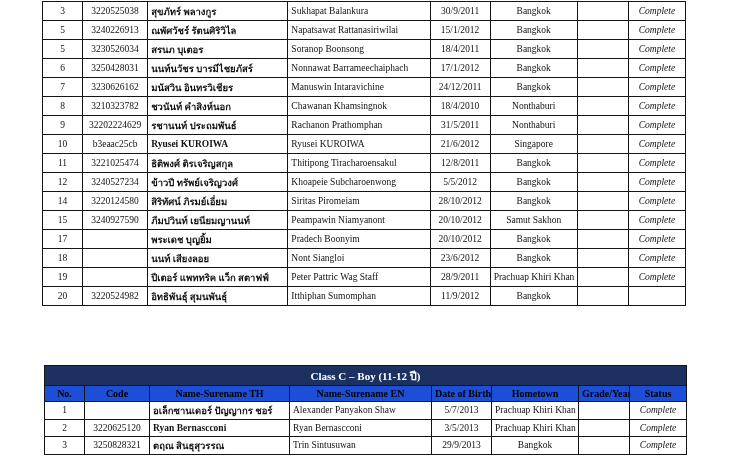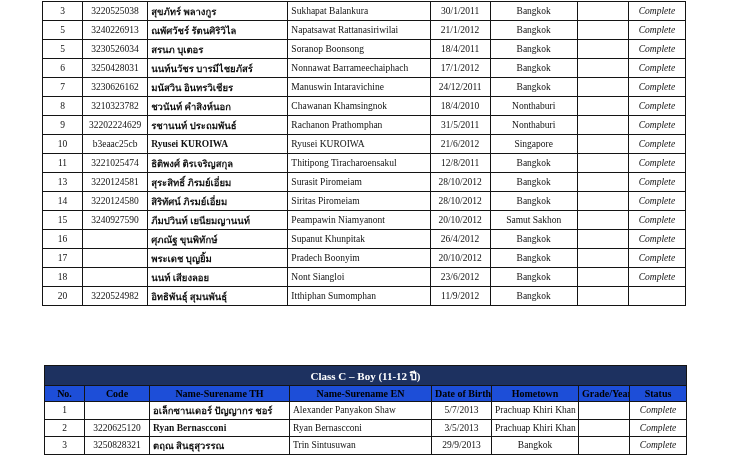--- a/index.html
+++ b/index.html
@@ -56,31 +56,31 @@
       <col style="width:87px">
       <col style="width:51px">
       <col style="width:57px">
   </colgroup>
   <tbody>
       <tr>
         <td class="col-no">3</td>
         <td class="col-code">3220525038</td>
         <td class="col-name_th">สุขภัทร์ พลางกูร</td>
         <td class="col-name_en">Sukhapat Balankura</td>
-        <td class="col-dob">30/1/2011</td>
+        <td class="col-dob">30/9/2011</td>
         <td class="col-hometown">Bangkok</td>
         <td class="col-grade"></td>
         <td class="col-status">Complete</td>
       </tr>
       <tr>
         <td class="col-no">5</td>
         <td class="col-code">3240226913</td>
         <td class="col-name_th">ณพัศวัชร์ รัตนศิริวิไล</td>
         <td class="col-name_en">Napatsawat Rattanasiriwilai</td>
-        <td class="col-dob">21/1/2012</td>
+        <td class="col-dob">15/1/2012</td>
         <td class="col-hometown">Bangkok</td>
         <td class="col-grade"></td>
         <td class="col-status">Complete</td>
       </tr>
       <tr>
         <td class="col-no">5</td>
         <td class="col-code">3230526034</td>
         <td class="col-name_th">สรนภ บุเตอร</td>
         <td class="col-name_en">Soranop Boonsong</td>
         <td class="col-dob">18/4/2011</td>
@@ -142,25 +142,25 @@
         <td class="col-no">11</td>
         <td class="col-code">3221025474</td>
         <td class="col-name_th">ธิติพงศ์ ติรเจริญสกุล</td>
         <td class="col-name_en">Thitipong Tiracharoensakul</td>
         <td class="col-dob">12/8/2011</td>
         <td class="col-hometown">Bangkok</td>
         <td class="col-grade"></td>
         <td class="col-status">Complete</td>
       </tr>
       <tr>
-        <td class="col-no">13</td>
-        <td class="col-code">3220124581</td>
-        <td class="col-name_th">สุระสิทธิ์ ภิรมย์เอี่ยม</td>
-        <td class="col-name_en">Surasit Piromeiam</td>
-        <td class="col-dob">28/10/2012</td>
+        <td class="col-no">12</td>
+        <td class="col-code">3240527234</td>
+        <td class="col-name_th">ข้าวปี ทรัพย์เจริญวงศ์</td>
+        <td class="col-name_en">Khoapeie Subcharoenwong</td>
+        <td class="col-dob">5/5/2012</td>
         <td class="col-hometown">Bangkok</td>
         <td class="col-grade"></td>
         <td class="col-status">Complete</td>
       </tr>
       <tr>
         <td class="col-no">14</td>
         <td class="col-code">3220124580</td>
         <td class="col-name_th">สิริทัศน์ ภิรมย์เอี่ยม</td>
         <td class="col-name_en">Siritas Piromeiam</td>
         <td class="col-dob">28/10/2012</td>
@@ -172,46 +172,46 @@
         <td class="col-no">15</td>
         <td class="col-code">3240927590</td>
         <td class="col-name_th">ภีมปวินท์ เยนียมญานนท์</td>
         <td class="col-name_en">Peampawin Niamyanont</td>
         <td class="col-dob">20/10/2012</td>
         <td class="col-hometown">Samut Sakhon</td>
         <td class="col-grade"></td>
         <td class="col-status">Complete</td>
       </tr>
       <tr>
-        <td class="col-no">16</td>
-        <td class="col-code"></td>
-        <td class="col-name_th">ศุภณัฐ ขุนพิทักษ์</td>
-        <td class="col-name_en">Supanut Khunpitak</td>
-        <td class="col-dob">26/4/2012</td>
-        <td class="col-hometown">Bangkok</td>
-        <td class="col-grade"></td>
-        <td class="col-status">Complete</td>
-      </tr>
-      <tr>
         <td class="col-no">17</td>
         <td class="col-code"></td>
         <td class="col-name_th">พระเดช บุญยิ้ม</td>
         <td class="col-name_en">Pradech Boonyim</td>
         <td class="col-dob">20/10/2012</td>
         <td class="col-hometown">Bangkok</td>
         <td class="col-grade"></td>
         <td class="col-status">Complete</td>
       </tr>
       <tr>
         <td class="col-no">18</td>
         <td class="col-code"></td>
         <td class="col-name_th">นนท์ เสียงลอย</td>
         <td class="col-name_en">Nont Siangloi</td>
         <td class="col-dob">23/6/2012</td>
         <td class="col-hometown">Bangkok</td>
+        <td class="col-grade"></td>
+        <td class="col-status">Complete</td>
+      </tr>
+      <tr>
+        <td class="col-no">19</td>
+        <td class="col-code"></td>
+        <td class="col-name_th">ปีเตอร์ แพททริค แว็ก สตาฟฟ์</td>
+        <td class="col-name_en">Peter Pattric Wag Staff</td>
+        <td class="col-dob">28/9/2011</td>
+        <td class="col-hometown">Prachuap Khiri Khan</td>
         <td class="col-grade"></td>
         <td class="col-status">Complete</td>
       </tr>
       <tr>
         <td class="col-no">20</td>
         <td class="col-code">3220524982</td>
         <td class="col-name_th">อิทธิพันธุ์ สุมนพันธุ์</td>
         <td class="col-name_en">Itthiphan Sumomphan</td>
         <td class="col-dob">11/9/2012</td>
         <td class="col-hometown">Bangkok</td>

